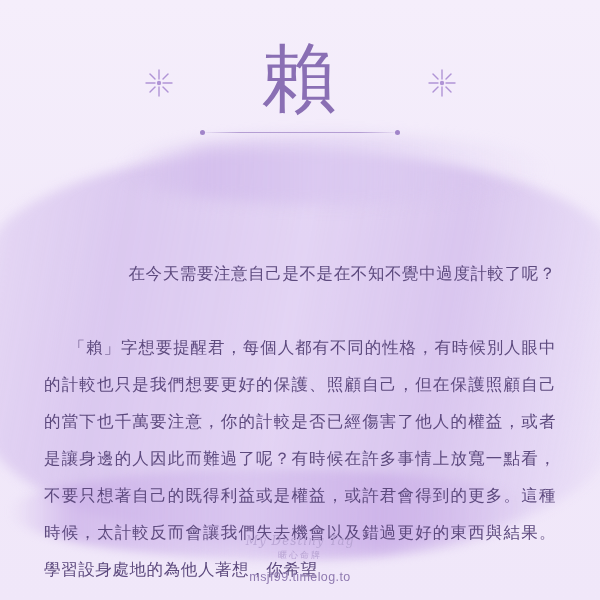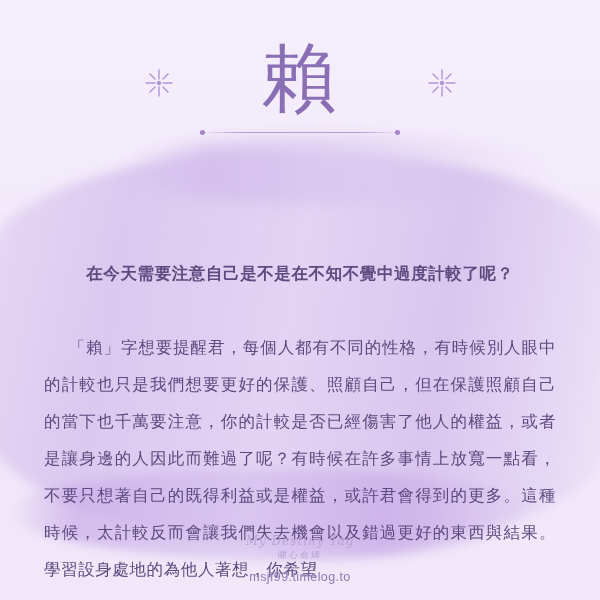--- a/index.html
+++ b/index.html
@@ -125,22 +125,21 @@
     font-size: 16.5px;
     line-height: 37px;
     color: #5d4a7e;
     text-align: justify;
     text-justify: inter-character;
     letter-spacing: 0.6px;
     white-space: pre-wrap;
   }
   .body-text .first-line {
     display: block;
-    text-align: center;
-    font-weight: bold;
+    text-align: right;
   }
 
   
   .footer {
     position: absolute;
     left: 0;
     right: 0;
     bottom: 16px;
     text-align: center;
   }

